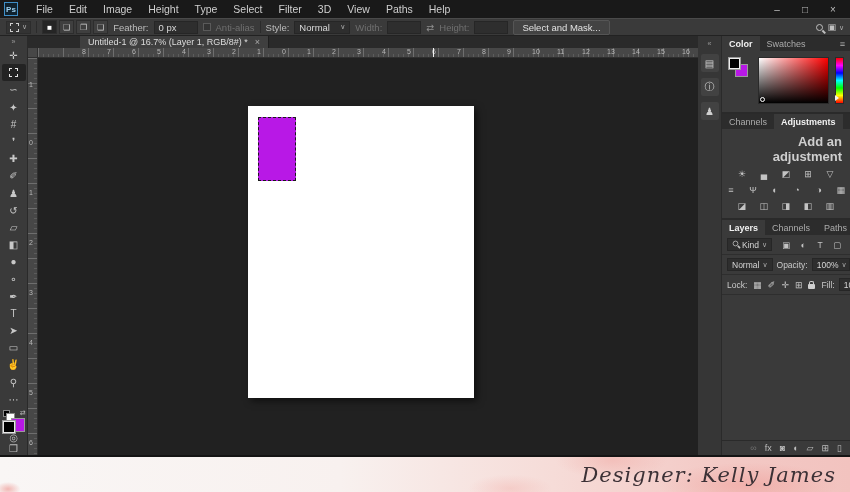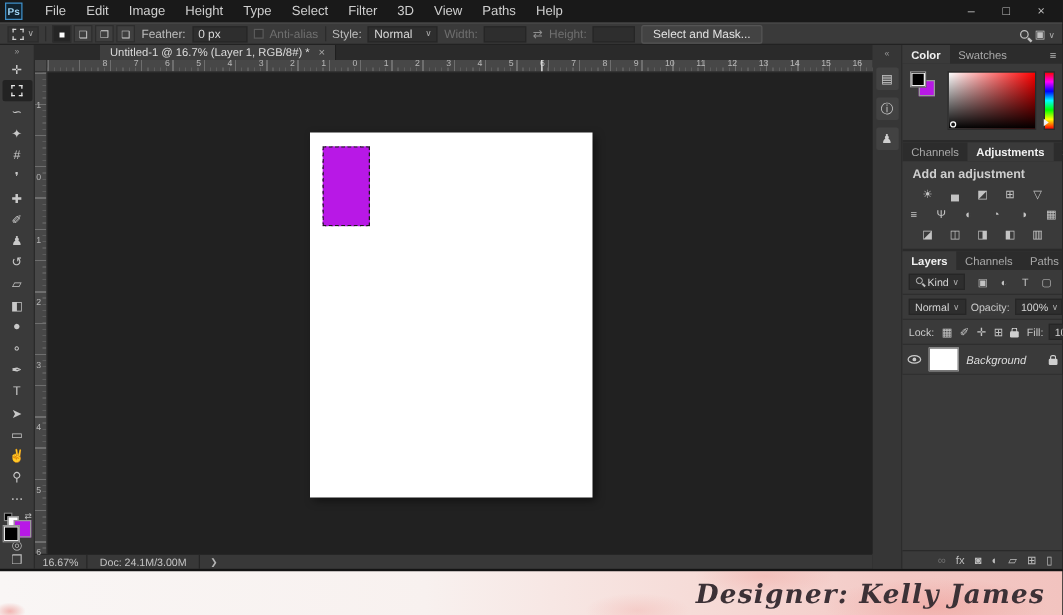--- a/index.html
+++ b/index.html
@@ -115,21 +115,21 @@
   .cp-bg{position:absolute;left:7px;top:7px;width:13px;height:13px;border:1px solid #9a9a9a;}
   .sat-square{flex:1;height:47px;position:relative;border:1px solid #2a2a2a;
     background:linear-gradient(to top,#000,rgba(0,0,0,0)),linear-gradient(to right,#fff,#ff0000);}
   .picker-dot{position:absolute;left:1px;bottom:1px;width:5px;height:5px;border:1px solid #fff;border-radius:50%;}
   .hue-strip{width:9px;height:47px;position:relative;border:1px solid #2a2a2a;
     background:linear-gradient(to bottom,#ff0000,#ff00ff,#0000ff,#00ffff,#00ff00,#ffff00,#ff0000);}
   .hue-marker{position:absolute;left:-1px;bottom:2px;width:0;height:0;border-top:3px solid transparent;
     border-bottom:3px solid transparent;border-left:4px solid #f2f2f2;}
 
   
-  .adj-heading{font-size:10px;color:#cfcfcf;font-weight:bold;padding:5px 8px 2px 8px;}
+  .adj-heading{font-size:13px;color:#cfcfcf;font-weight:bold;padding:5px 8px 2px 8px;text-align:right;}
   .adj-row{display:flex;justify-content:center;gap:9px;padding:2px 0;}
   .adj-icon{width:13px;height:12px;display:flex;align-items:center;justify-content:center;color:#c3c3c3;font-size:9px;}
 
   
   .layers-panel{flex:1;display:flex;flex-direction:column;border-bottom:none;}
   .lrow{display:flex;align-items:center;gap:4px;padding:3px 5px;border-bottom:1px solid #2e2e2e;font-size:8.5px;color:#c9c9c9;}
   .well{background:var(--well);border:1px solid #262626;height:13px;display:flex;align-items:center;
     justify-content:space-between;padding:0 4px;gap:3px;color:#d6d6d6;font-size:8.5px;}
   .kind-well{width:62px;}
   .filter-icons{display:flex;gap:5px;margin-left:4px;align-items:center;}
@@ -160,21 +160,21 @@
   .bicon.dim{color:#6f6f6f;}
 
   
   .banner{height:35px;position:relative;display:flex;align-items:center;justify-content:flex-end;padding-right:14px;
     background:
       radial-gradient(18px 10px at 8px 32px,rgba(235,130,125,.55),rgba(235,130,125,0) 70%),
       radial-gradient(80px 26px at 72% 10%,rgba(240,166,160,.45),rgba(240,166,160,0) 70%),
       radial-gradient(120px 30px at 88% 80%,rgba(238,152,147,.5),rgba(238,152,147,0) 75%),
       radial-gradient(60px 20px at 60% 90%,rgba(243,185,180,.5),rgba(243,185,180,0) 70%),
       linear-gradient(90deg,#f9f6f5 0%,#f8f1ef 40%,#f6dcd8 65%,#f3c9c5 85%,#f2c3bf 100%);}
-  .credit{font-family:"DejaVu Serif",serif;font-style:italic;font-size:21px;color:#3c3136;letter-spacing:1px;font-weight:bold;}
+  .credit{font-family:"DejaVu Serif",serif;font-style:italic;font-size:21px;color:#3c3136;letter-spacing:1px;}
 </style>
 </head>
 <body>
 
 <div class="app">
 
   <div class="titlebar">
     <span class="ps-logo">Ps</span>
     <div style="display:flex">
       <span class="menu-item">File</span>
@@ -361,25 +361,20 @@
             <span class="vlabel" style="top: 280px;">4</span>
             <span class="vlabel" style="top: 330px;">5</span>
             <span class="vlabel" style="top: 380px;">6</span>
         </div>
         <div class="pasteboard">
           <div class="psd-doc">
             <div class="selection-rect"></div>
           </div>
         </div>
       </div>
-      <div class="statusbar">
-        <span class="zoom-field">16.67%</span>
-        <span class="doc-info">Doc: 24.1M/3.00M</span>
-        <span class="status-chev">❯</span>
-      </div>
     </div>
 
     <div class="dock">
       <div class="dock-strip">
         <span class="strip-chev">«</span>
         <div style="display:flex;flex-direction:column;gap:6px">
           <span class="strip-btn">▤</span>
             <span class="strip-btn">ⓘ</span>
             <span class="strip-btn">♟</span>
         </div>
@@ -487,26 +482,20 @@
               <span class="css-lock"></span>
             </span>
             <span style="margin-left:auto">Fill:</span>
             <span class="well" style="width:38px">
               <span>100%</span>
 
             </span>
           </div>
 
           <div>
-              <div class="layer-row">
-                <span class="eye"></span>
-                <span class="thumb thumb-white"></span>
-                <span class="lname italic">Background</span>
-                <span class="css-lock"></span>
-              </div>
           </div>
 
           <div class="layers-fill"></div>
 
           <div class="layers-bottombar">
             <span class="bicon dim">∞</span>
               <span class="bicon">fx</span>
               <span class="bicon">◙</span>
               <span class="bicon">◐</span>
               <span class="bicon">▱</span>

